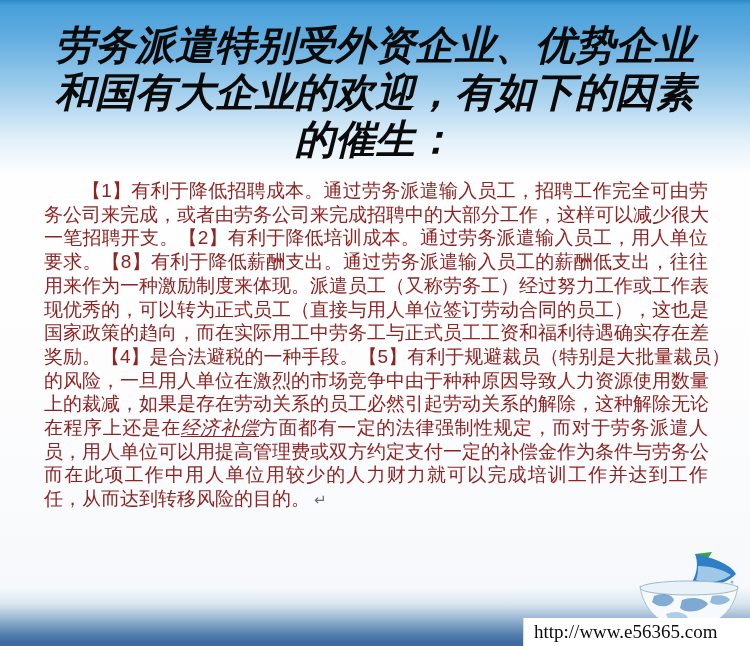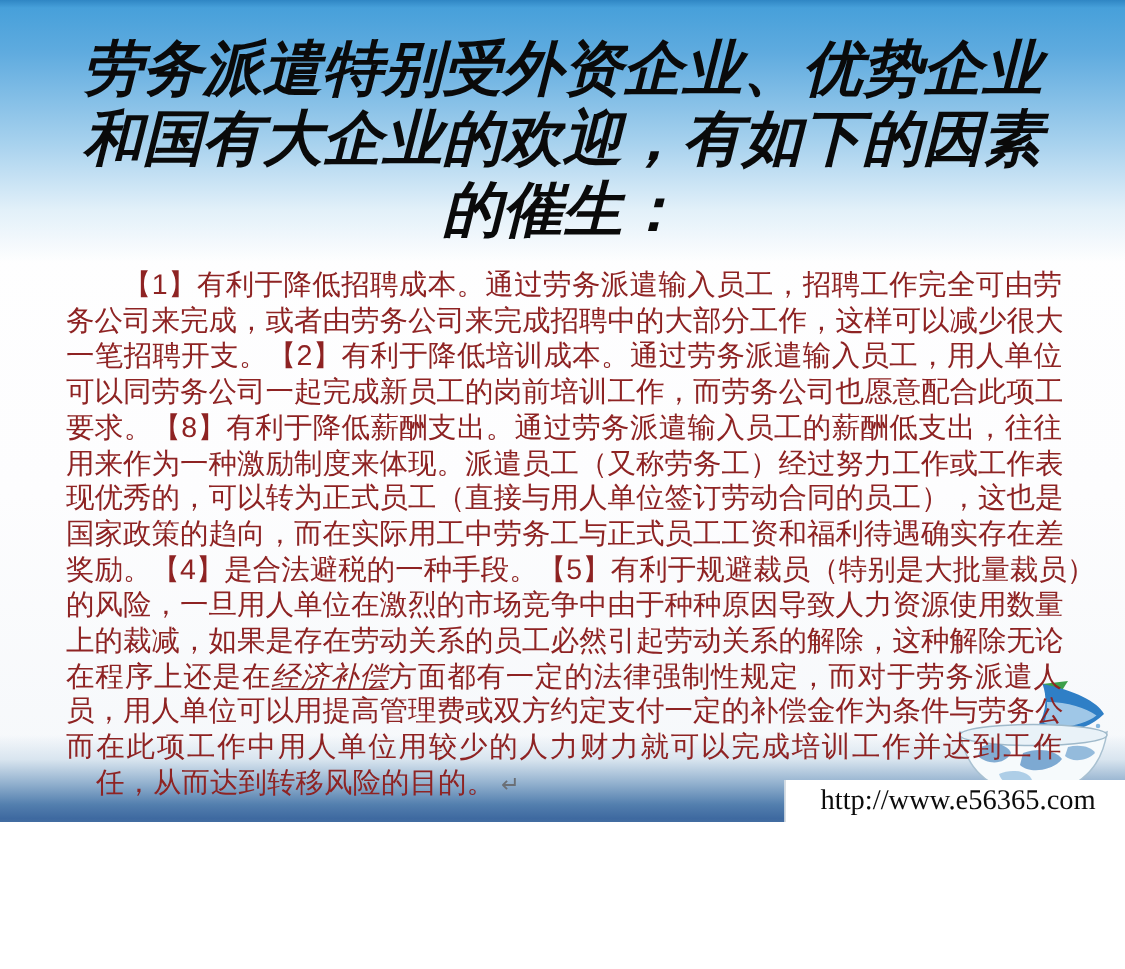--- a/index.html
+++ b/index.html
@@ -1,18 +1,18 @@
 <!DOCTYPE html>
 <html><head>
 <meta charset="utf-8">
 <style>
   html,body{margin:0;padding:0;}
   .slide{
     position:relative;
-    width:750px;height:548px;
+    width:750px;height:646px;
     overflow:hidden;
     background:linear-gradient(180deg,#ffffff 0%,#fdfdfe 60%,#f4f7fa 100%);
     font-family:"Liberation Sans","DejaVu Sans",sans-serif;
   }
   
   .top-banner{
     position:absolute;top:0;left:0;width:750px;height:175px;
     background:linear-gradient(180deg,#2f86c4 0%,#47a0da 3%,#5fabdf 20%,#a8d2ee 55%,#e2f0f9 80%,rgba(255,255,255,0) 100%);
   }
   
@@ -32,21 +32,21 @@
     color:#8e2323;
     font-size:19px;line-height:23.7px;
     z-index:3;
   }
   .body-line{
     text-align:justify;
     text-align-last:justify;
     white-space:nowrap;
   }
   .body-line.indent{text-indent:2em;}
-  .body-line.last{text-align-last:left;margin-left:20px;}
+  .body-line.last{text-align-last:left;}
   .u{text-decoration:underline;text-underline-offset:2px;font-style:italic;}
   .return-mark{color:#6b6f75;font-size:15px;padding-left:4px;}
   
   .ocean{
     position:absolute;left:0;bottom:0;width:750px;height:58px;
     background:linear-gradient(180deg,rgba(255,255,255,0) 0%,#d9e5ef 28%,#94b2cf 55%,#537fae 80%,#3e69a0 96%,#436da1 100%);
     z-index:1;
   }
   
   .globe-graphic{
@@ -57,42 +57,41 @@
   .url-box{
     position:absolute;right:0;bottom:0;width:226px;height:28px;
     background:#ffffff;
     border-left:1px solid #d8dde2;
     z-index:4;
     display:flex;align-items:center;
   }
   .url-text{
     font-family:"Liberation Serif","DejaVu Serif",serif;
     font-size:19px;color:#0c0c0c;
-    padding-left:23px;
+    padding-left:10px;
     white-space:nowrap;
   }
 </style>
 </head>
 <body>
 
 <div class="slide">
 
   <div class="top-banner"></div>
 
   <div class="title">
       <div>劳务派遣特别受外资企业、优势企业</div>
       <div>和国有大企业的欢迎，有如下的因素</div>
       <div>的催生：</div>
     </div>
 
   <div class="body-text">
       <div class="body-line indent"><span>【1】有利于降低招聘成本。通过劳务派遣输入员工，招聘工作完全可由劳</span></div>
       <div class="body-line"><span>务公司来完成，或者由劳务公司来完成招聘中的大部分工作，这样可以减少很大</span></div>
       <div class="body-line"><span>一笔招聘开支。【2】有利于降低培训成本。通过劳务派遣输入员工，用人单位</span></div>
-      <div class="body-line"><span>可以同劳务公司一起完成新员工的岗前培训工作，而劳务公司也愿意配合此项工</span></div>
       <div class="body-line"><span>要求。【8】有利于降低薪酬支出。通过劳务派遣输入员工的薪酬低支出，往往</span></div>
       <div class="body-line"><span>用来作为一种激励制度来体现。派遣员工（又称劳务工）经过努力工作或工作表</span></div>
       <div class="body-line"><span>现优秀的，可以转为正式员工（直接与用人单位签订劳动合同的员工），这也是</span></div>
       <div class="body-line"><span>国家政策的趋向，而在实际用工中劳务工与正式员工工资和福利待遇确实存在差</span></div>
       <div class="body-line"><span>奖励。【4】是合法避税的一种手段。【5】有利于规避裁员（特别是大批量裁员）</span></div>
       <div class="body-line"><span>的风险，一旦用人单位在激烈的市场竞争中由于种种原因导致人力资源使用数量</span></div>
       <div class="body-line"><span>上的裁减，如果是存在劳动关系的员工必然引起劳动关系的解除，这种解除无论</span></div>
       <div class="body-line"><span>在程序上还是在</span><span class="u">经济补偿</span><span>方面都有一定的法律强制性规定，而对于劳务派遣人</span></div>
       <div class="body-line"><span>员，用人单位可以用提高管理费或双方约定支付一定的补偿金作为条件与劳务公</span></div>
       <div class="body-line"><span>而在此项工作中用人单位用较少的人力财力就可以完成培训工作并达到工作</span></div>

